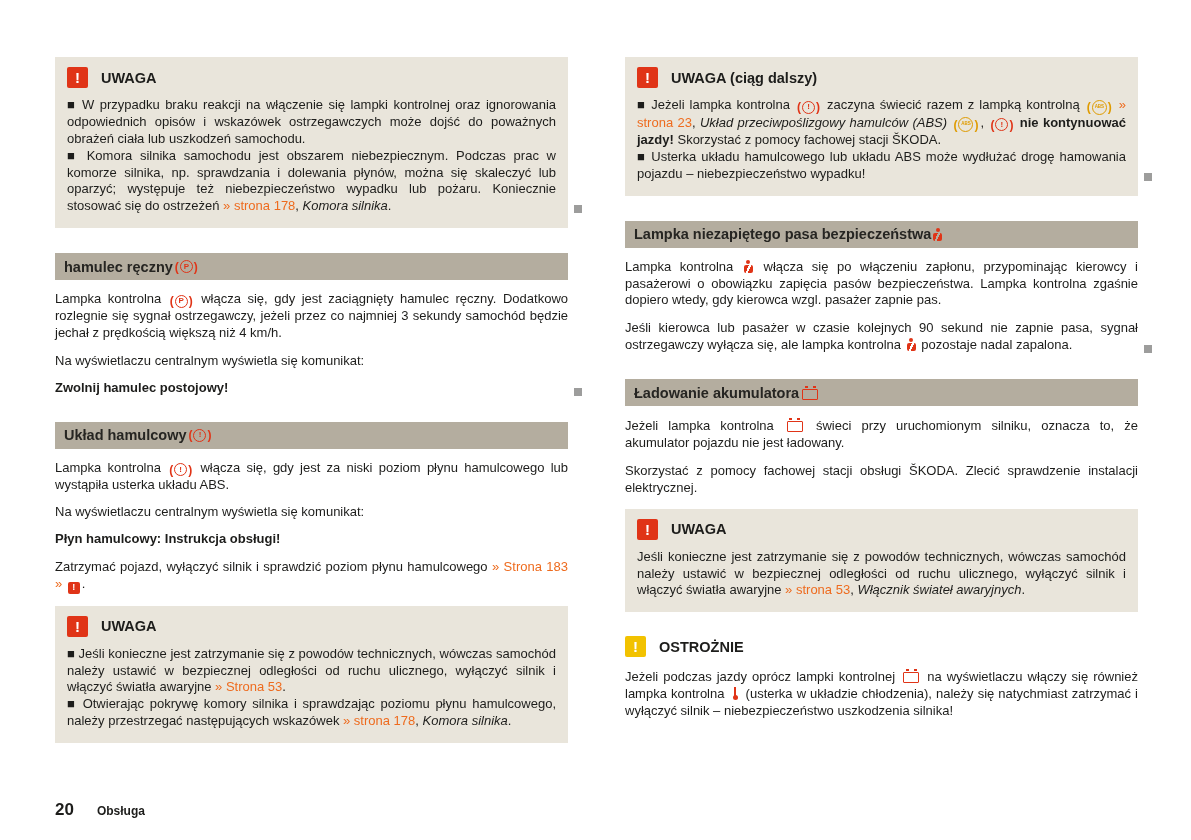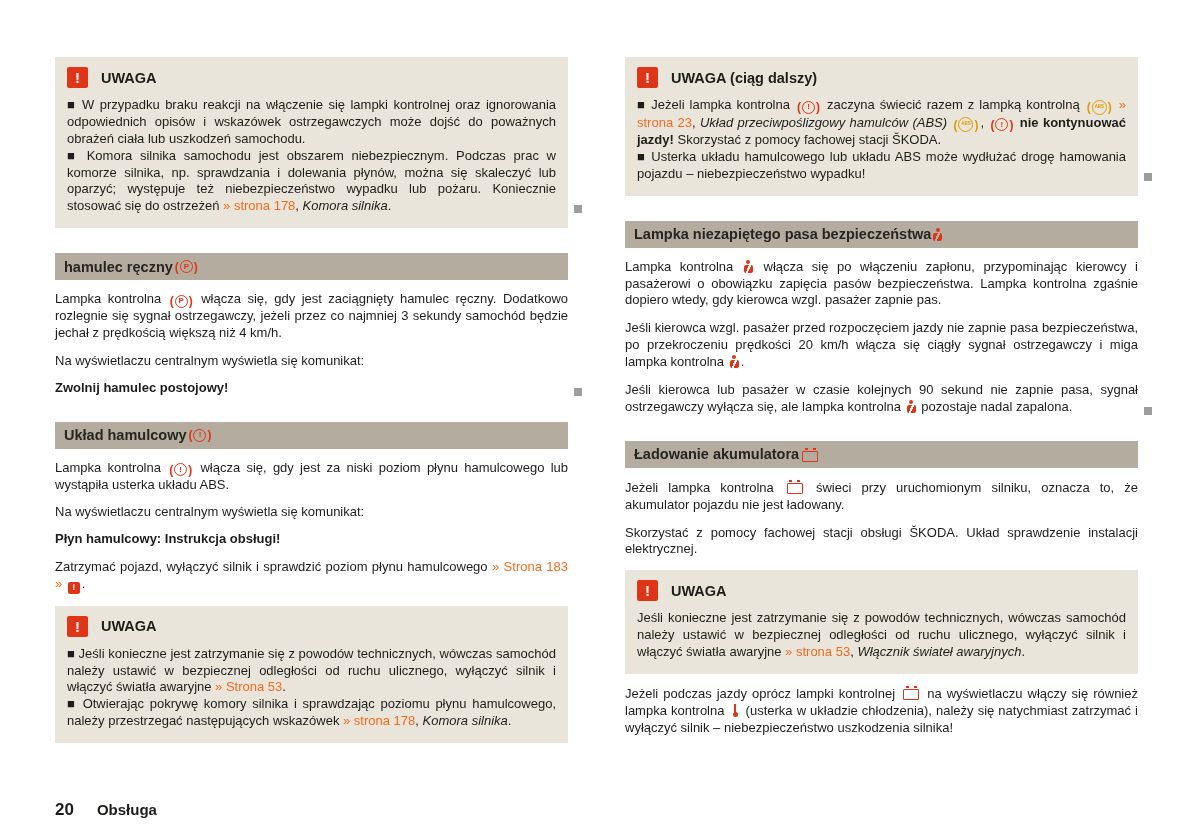--- a/index.html
+++ b/index.html
@@ -62,21 +62,21 @@
   .ic-battery{position:relative;width:14px;height:9px;border:1.3px solid currentColor;border-radius:1px;
               margin:4px 3px 0;}
   .ic-battery::before{content:"";position:absolute;top:-4px;left:1.5px;width:3px;height:2px;background:currentColor;}
   .ic-battery::after{content:"";position:absolute;top:-4px;right:1.5px;width:3px;height:2px;background:currentColor;}
   .ic-coolant{position:relative;width:9px;height:13px;}
   .ic-coolant::before{content:"";position:absolute;top:0;left:3.5px;width:2px;height:9px;background:currentColor;}
   .ic-coolant::after{content:"";position:absolute;bottom:0;left:2px;width:5px;height:5px;border-radius:50%;background:currentColor;}
 
   .footer{position:absolute;left:55px;bottom:20px;display:flex;align-items:baseline;gap:23px;}
   .pagenum{font-weight:bold;font-size:17px;}
-  .chapter{font-weight:bold;font-size:15px;}
+  .chapter{font-weight:bold;font-size:12px;}
 </style>
 </head>
 <body>
 
 <div class="col" id="col-left">
 
   <div class="rel">
     <div class="wbox">
       <div class="wbox-head">
         <span class="wicon red"></span>
@@ -165,43 +165,46 @@
       <p class="wp"><span>■ Usterka układu hamulcowego lub układu ABS może wydłużać drogę hamowania pojazdu – niebezpieczeństwo wypadku!</span></p>
     </div>
     <span class="marker box-marker"></span>
   </div>
 
   <div class="secbar">
       <span>Lampka niezapiętego pasa bezpieczeństwa </span>
       <span class="ic ic-seatbelt"></span>
     </div>
   <p class="body"><span>Lampka kontrolna </span><span class="ic ic-seatbelt"></span><span> włącza się po włączeniu zapłonu, przypominając kierowcy i pasażerowi o obowiązku zapięcia pasów bezpieczeństwa. Lampka kontrolna zgaśnie dopiero wtedy, gdy kierowca wzgl. pasażer zapnie pas.</span></p>
-  <p class="body"><span>Jeśli kierowca wzgl. pasażer przed rozpoczęciem jazdy nie zapnie pasa bezpieczeństwa, po przekroczeniu prędkości 20 km/h włącza się ciągły sygnał ostrzegawczy i miga lampka kontrolna </span><span class="ic ic-seatbelt"></span><span>.</span></p>
   <div class="rel">
     <p class="body"><span>Jeśli kierowca lub pasażer w czasie kolejnych 90 sekund nie zapnie pasa, sygnał ostrzegawczy wyłącza się, ale lampka kontrolna </span><span class="ic ic-seatbelt"></span><span> pozostaje nadal zapalona.</span></p>
     <span class="marker line-marker"></span>
   </div>
 
   <div class="secbar">
       <span>Ładowanie akumulatora </span>
       <span class="ic ic-battery"></span>
     </div>
   <p class="body"><span>Jeżeli lampka kontrolna </span><span class="ic ic-battery"></span><span> świeci przy uruchomionym silniku, oznacza to, że akumulator pojazdu nie jest ładowany.</span></p>
-  <p class="body">Skorzystać z pomocy fachowej stacji obsługi ŠKODA. Układ sprawdzenie instalacji elektrycznej.</p>
+  <p class="body">Skorzystać z pomocy fachowej stacji obsługi ŠKODA. Zlecić sprawdzenie instalacji elektrycznej.</p>
 
   <div class="rel mt12">
     <div class="wbox">
       <div class="wbox-head">
         <span class="wicon red"></span>
         <span class="wtitle">UWAGA</span>
       </div>
       <p class="wp"><span>Jeśli konieczne jest zatrzymanie się z powodów technicznych, wówczas samochód należy ustawić w bezpiecznej odległości od ruchu ulicznego, wyłączyć silnik i włączyć światła awaryjne </span><span class="seg-link">» strona 53</span><span>, </span><span class="seg-italic">Włącznik świateł awaryjnych</span><span>.</span></p>
     </div>
   </div>
 
+  <div class="caution-head">
+    <span class="wicon yellow"></span>
+    <span class="caution-title">OSTROŻNIE</span>
+  </div>
   <p class="body"><span>Jeżeli podczas jazdy oprócz lampki kontrolnej </span><span class="ic ic-battery"></span><span> na wyświetlaczu włączy się również lampka kontrolna </span><span class="ic ic-coolant"></span><span> (usterka w układzie chłodzenia), należy się natychmiast zatrzymać i wyłączyć silnik – niebezpieczeństwo uszkodzenia silnika!</span></p>
 
 </div>
 
 <div class="footer">
   <span class="pagenum">20</span>
   <span class="chapter">Obsługa</span>
 </div>
 
 </body></html>

